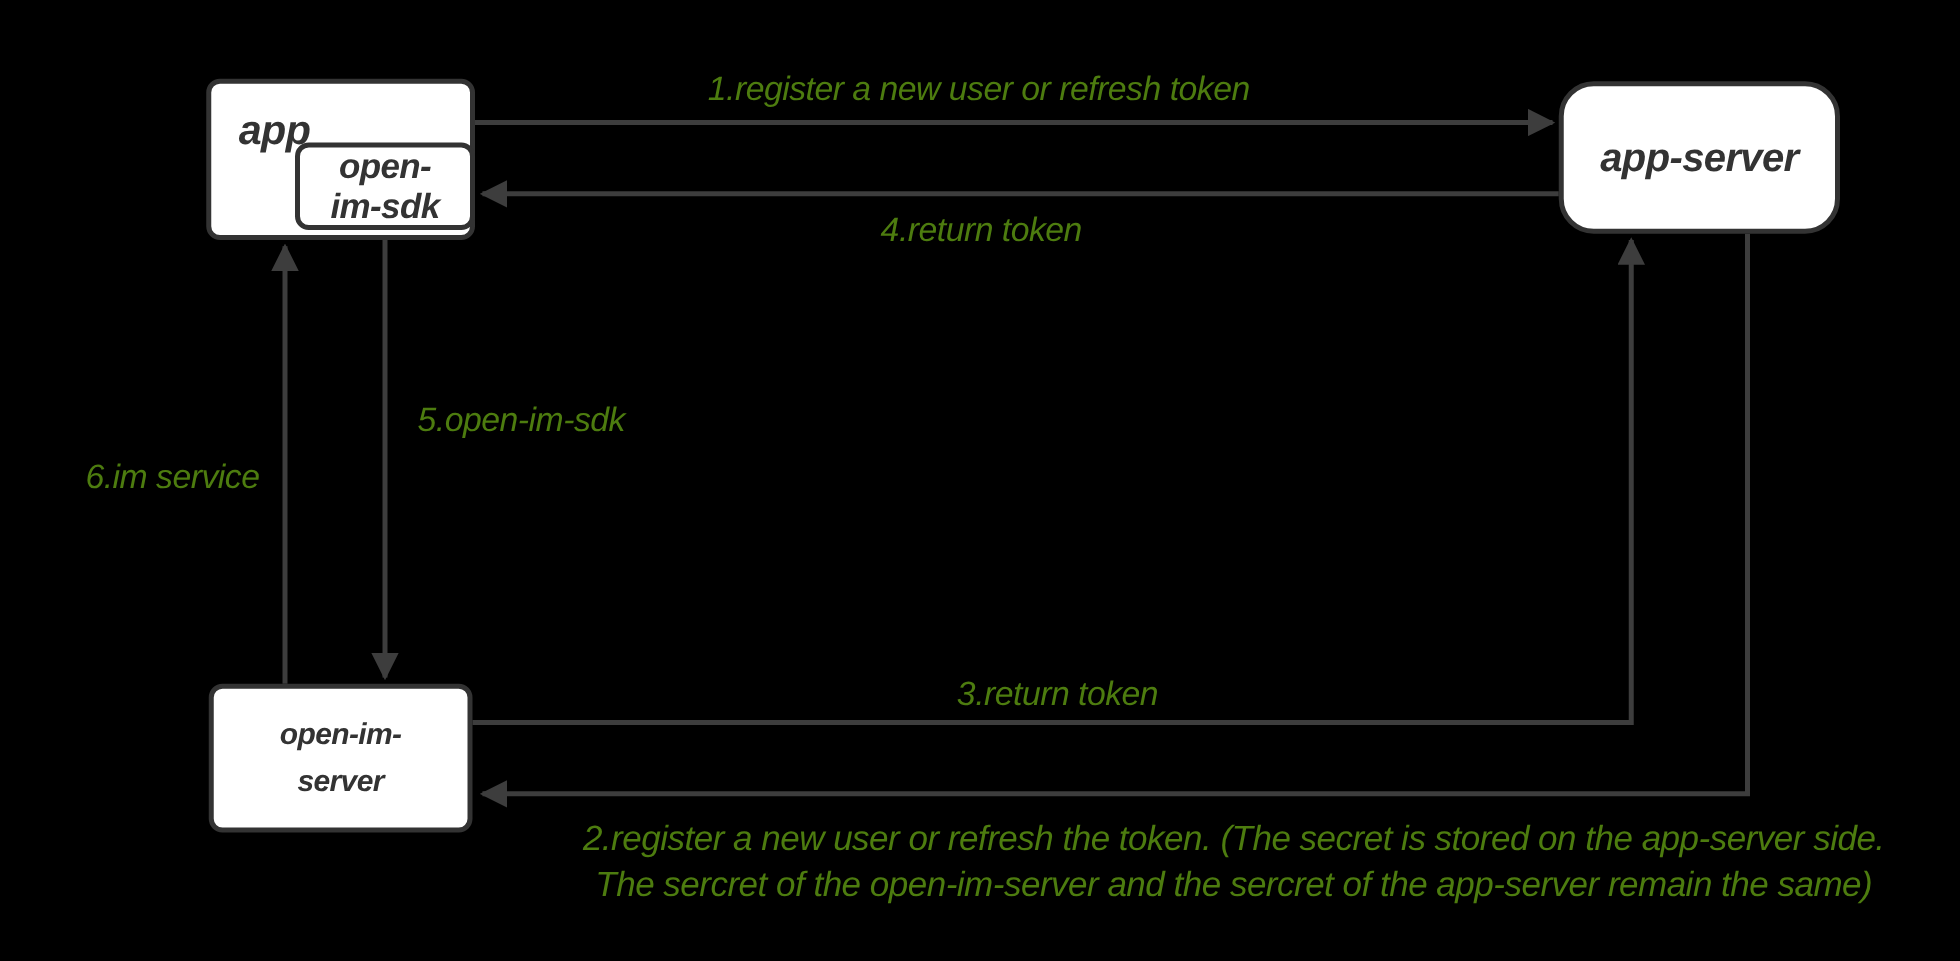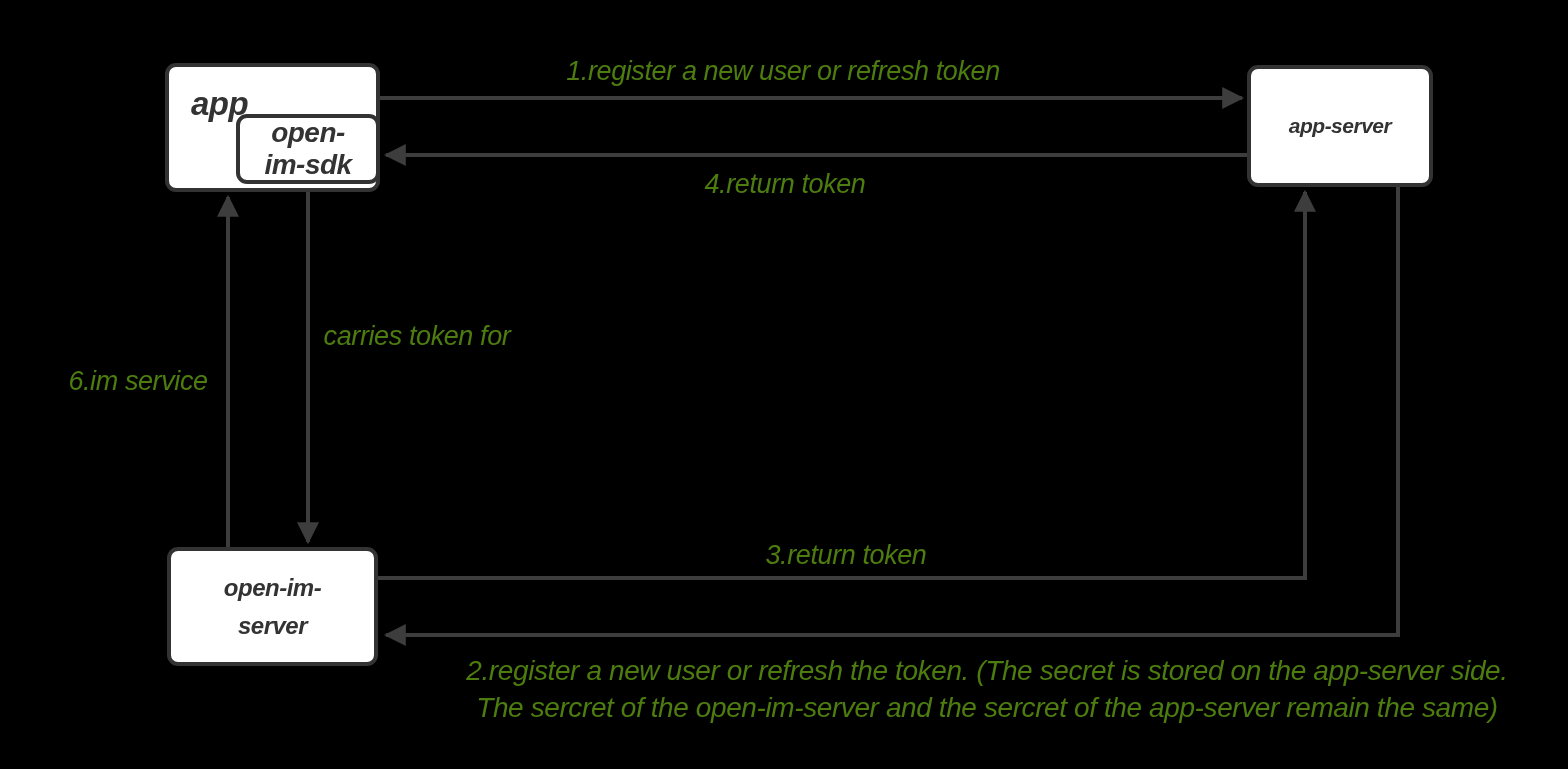--- a/index.html
+++ b/index.html
@@ -24,21 +24,21 @@
     font-style:italic;
   }
   .node-center{
     display:flex;flex-direction:column;
     align-items:center;justify-content:center;
     text-align:center;
   }
   .node-app{left:165px;top:63px;width:215px;height:129px;}
   .node-app .node-label{position:absolute;left:22px;top:18px;font-size:33px;letter-spacing:-0.5px;}
   .node-sdk{left:236px;top:114px;width:144px;height:70px;font-size:28px;line-height:32px;letter-spacing:-0.5px;}
-  .node-appserver{left:1247px;top:65px;width:186px;height:122px;font-size:21px;letter-spacing:-0.5px;}
+  .node-appserver{left:1247px;top:65px;width:225px;height:122px;font-size:32px;letter-spacing:-0.5px;border-radius:28px;}
   .node-imserver{left:167px;top:547px;width:211px;height:119px;font-size:24px;line-height:38px;letter-spacing:-0.5px;}
   .edge-label{
     position:absolute;
     color:#4d7c0f;
     font-size:27px;
     letter-spacing:-0.4px;
     text-align:center;
     font-style:italic;
     line-height:33px;
   }
@@ -85,21 +85,21 @@
   <div class="node node-center node-imserver">
     <div>open-im-</div>
     <div>server</div>
   </div>
 
   <div class="edge-label lbl-1">1.register a new user or refresh token</div>
 
   <div class="edge-label lbl-4">4.return token</div>
 
   <div class="edge-label lbl-5">
-    <div>carries token for</div>
+    <div>5.open-im-sdk</div>
   </div>
 
   <div class="edge-label lbl-6">6.im service</div>
 
   <div class="edge-label lbl-3">3.return token</div>
 
   <div class="edge-label lbl-2">
     <div>2.register a new user or refresh the token. (The secret is stored on the app-server side.</div>
     <div>The sercret of the open-im-server and the sercret of the app-server remain the same)</div>
   </div>

